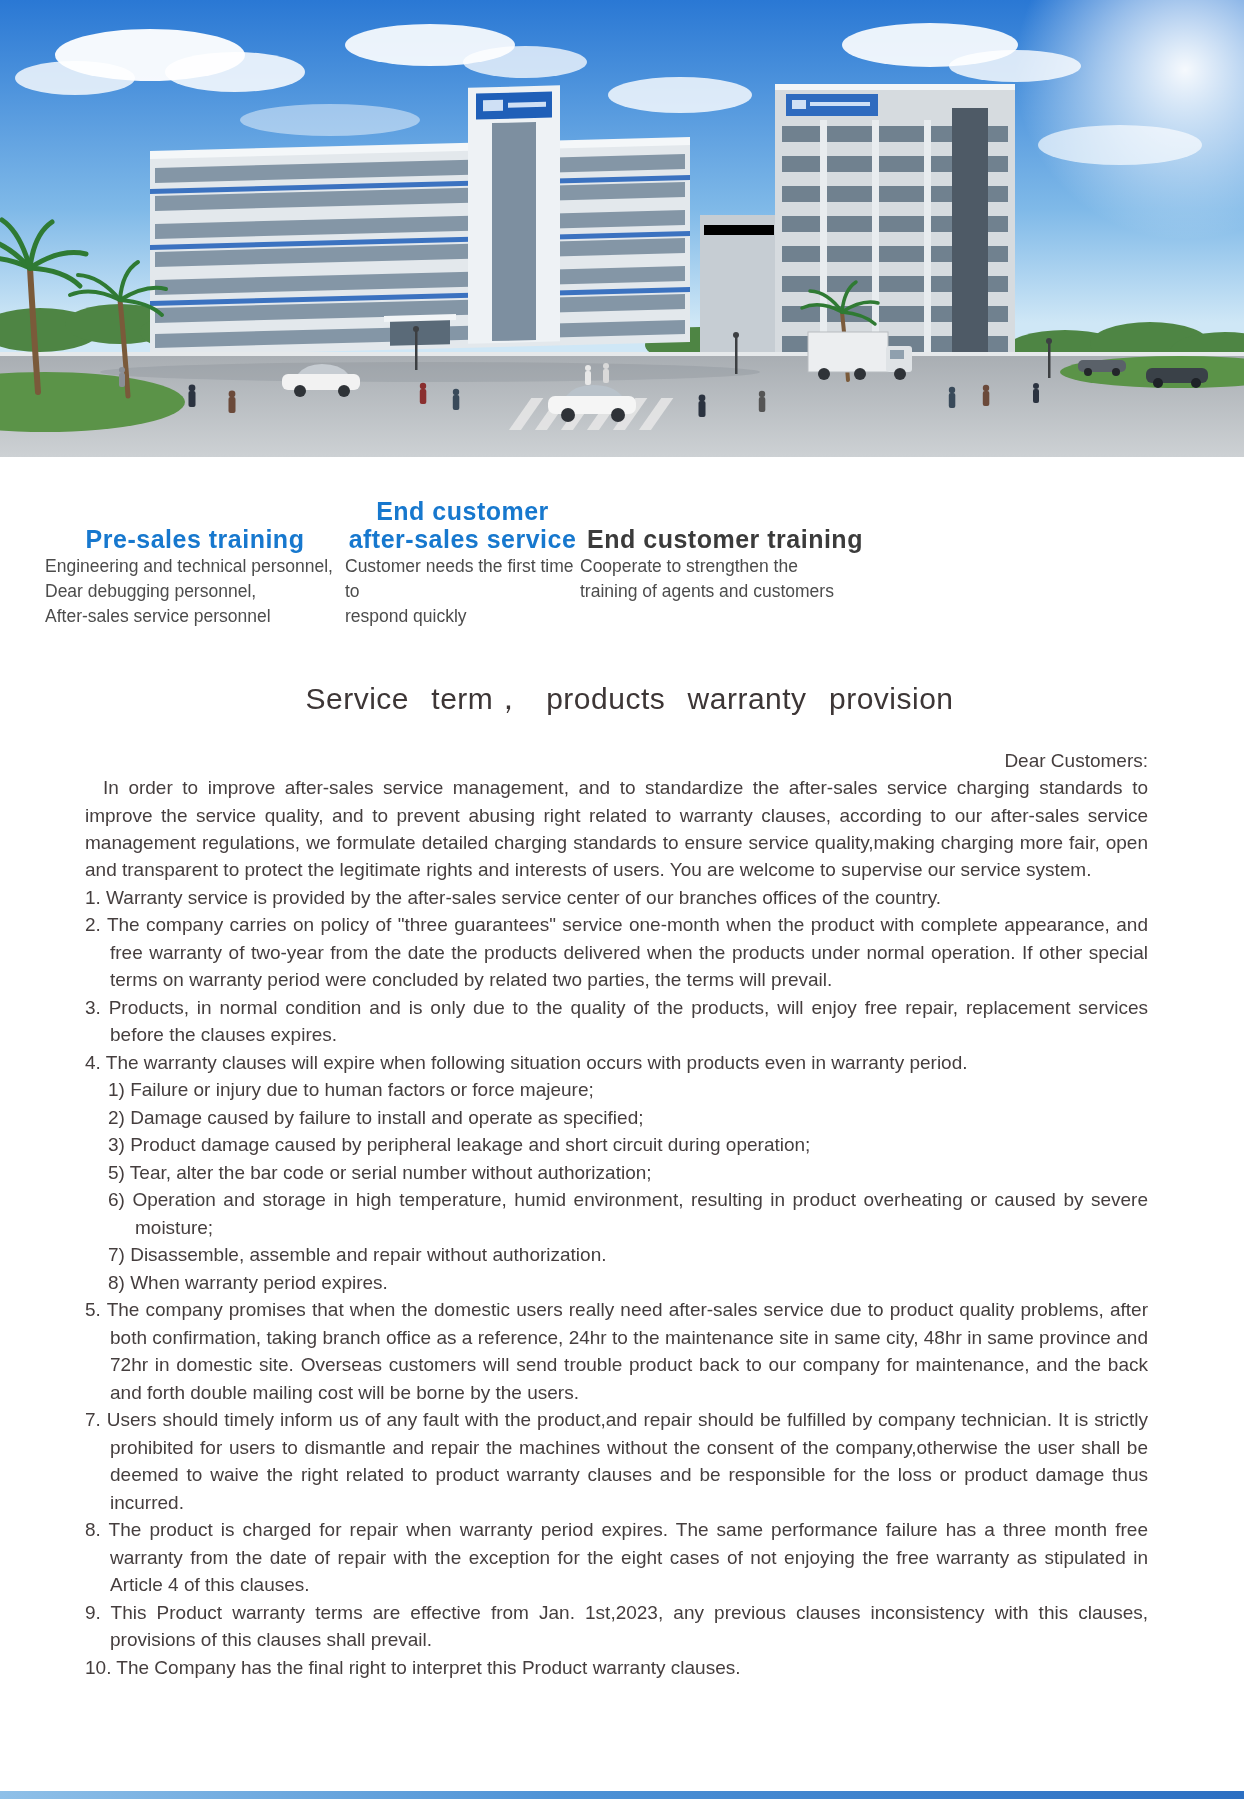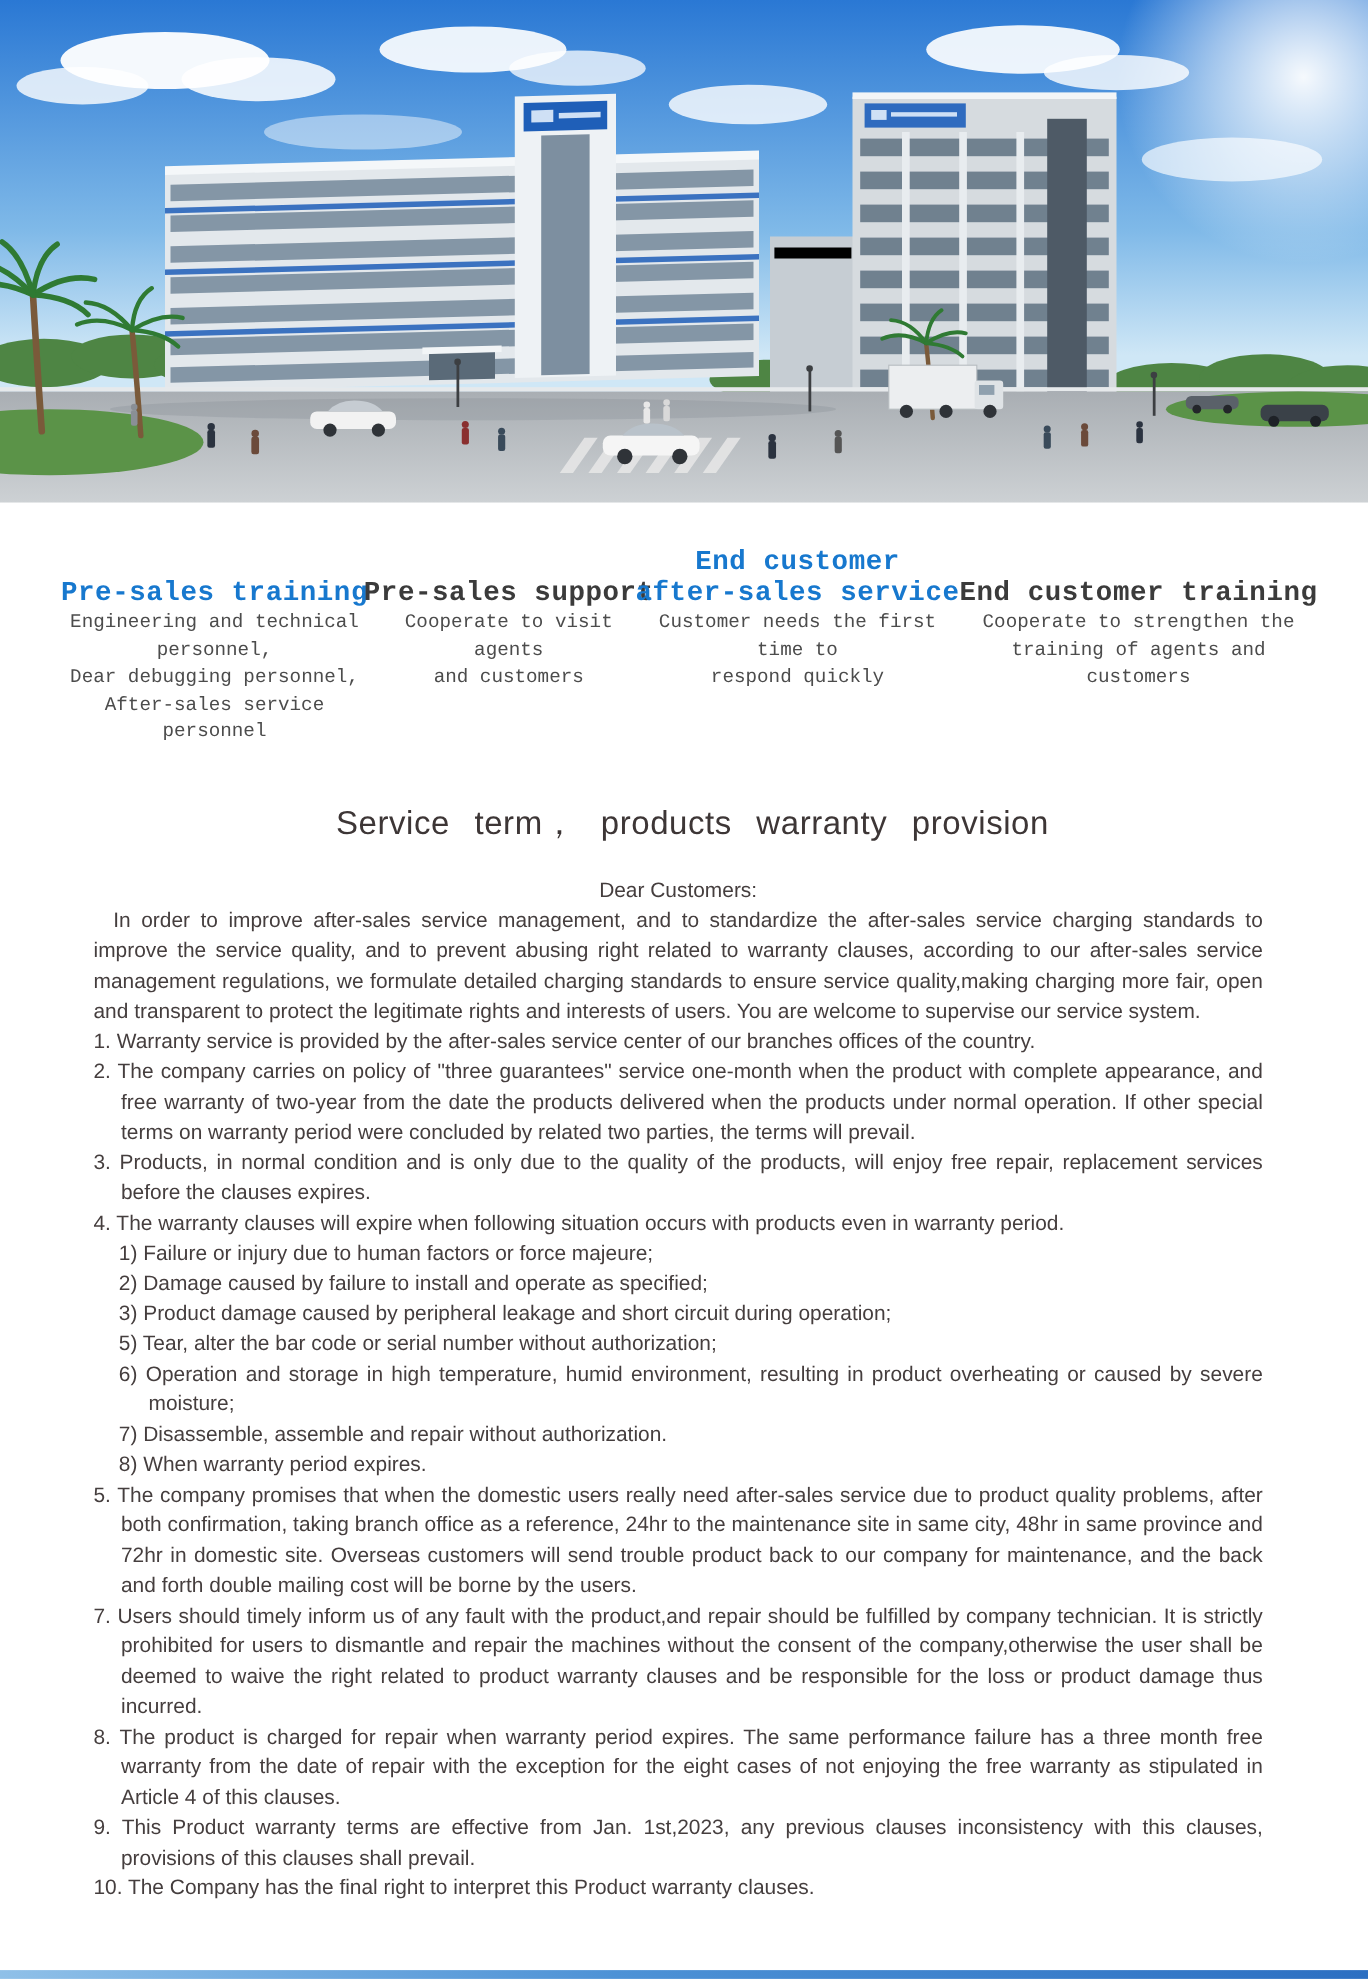--- a/index.html
+++ b/index.html
@@ -6,36 +6,36 @@
   body{font-family:"Liberation Sans", sans-serif; color:#453e3e;}
   .page{position:relative;width:1244px;height:1799px;margin:0 auto;background:#ffffff;overflow:hidden;}
 
   
   .hero{width:1244px;height:457px;overflow:hidden;line-height:0;}
   .hero svg{display:block;}
 
   
   .features{display:grid;grid-template-columns:300px 235px 290px 330px;justify-content:space-between;
             padding:32px 45px 0 45px;}
-  .feature{text-align:center;font-family:Liberation Mono, monospace;}
+  .feature{}
   .feature .ftitle{display:flex;flex-direction:column;justify-content:flex-end;align-items:center;
             min-height:64px;font-weight:bold;font-size:25px;line-height:1.12;letter-spacing:.5px;}
   .feature .ftitle div{white-space:nowrap;}
   .ftitle.blue{color:#1778ce;}
   .ftitle.dark{color:#3b3b3b;}
   .feature .fsub{margin-top:1px;font-size:17.5px;line-height:1.42;color:#4c4c4c;}
 
   
   .section-title{margin-top:50px;text-align:center;font-size:30px;color:#3d3636;
             word-spacing:0.45em;letter-spacing:.5px;margin-left:15px;}
 
   
   .doc{margin:27px 96px 0 85px;font-size:19px;line-height:1.447;color:#453e3e;}
   .p{margin:0;text-align:justify;}
-  .p-plain{text-align:center;}
+  .p-plain{text-align:right;}
   .p-intro{text-indent:18px;}
   .p-item{padding-left:25px;text-indent:-25px;}
   .p-sub{margin-left:23px;padding-left:27px;text-indent:-27px;}
 
   
   .footer-bar{position:absolute;left:0;bottom:0;width:100%;height:8px;
             background:linear-gradient(90deg,#8fc0e8 0%,#4d92d6 45%,#2c6fc2 100%);}
 </style>
 </head>
 <body>
@@ -287,29 +287,20 @@
       <div class="ftitle blue">
         <div>Pre-sales training</div>
       </div>
       <div class="fsub">
         <div>Engineering and technical personnel,</div>
         <div>Dear debugging personnel,</div>
         <div>After-sales service personnel</div>
       </div>
     </div>
     <div class="feature">
-      <div class="ftitle dark">
-        <div>Pre-sales support</div>
-      </div>
-      <div class="fsub">
-        <div>Cooperate to visit agents</div>
-        <div>and customers</div>
-      </div>
-    </div>
-    <div class="feature">
       <div class="ftitle blue">
         <div>End customer</div>
         <div>after-sales service</div>
       </div>
       <div class="fsub">
         <div>Customer needs the first time to</div>
         <div>respond quickly</div>
       </div>
     </div>
     <div class="feature">

